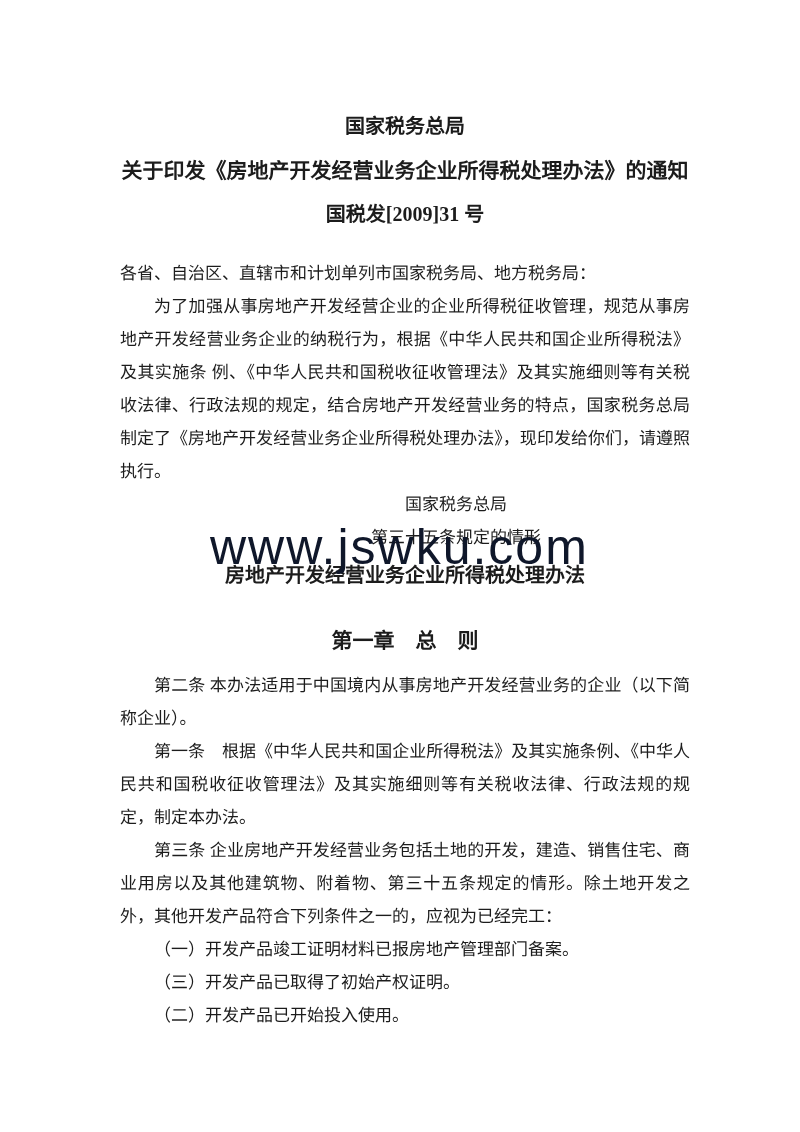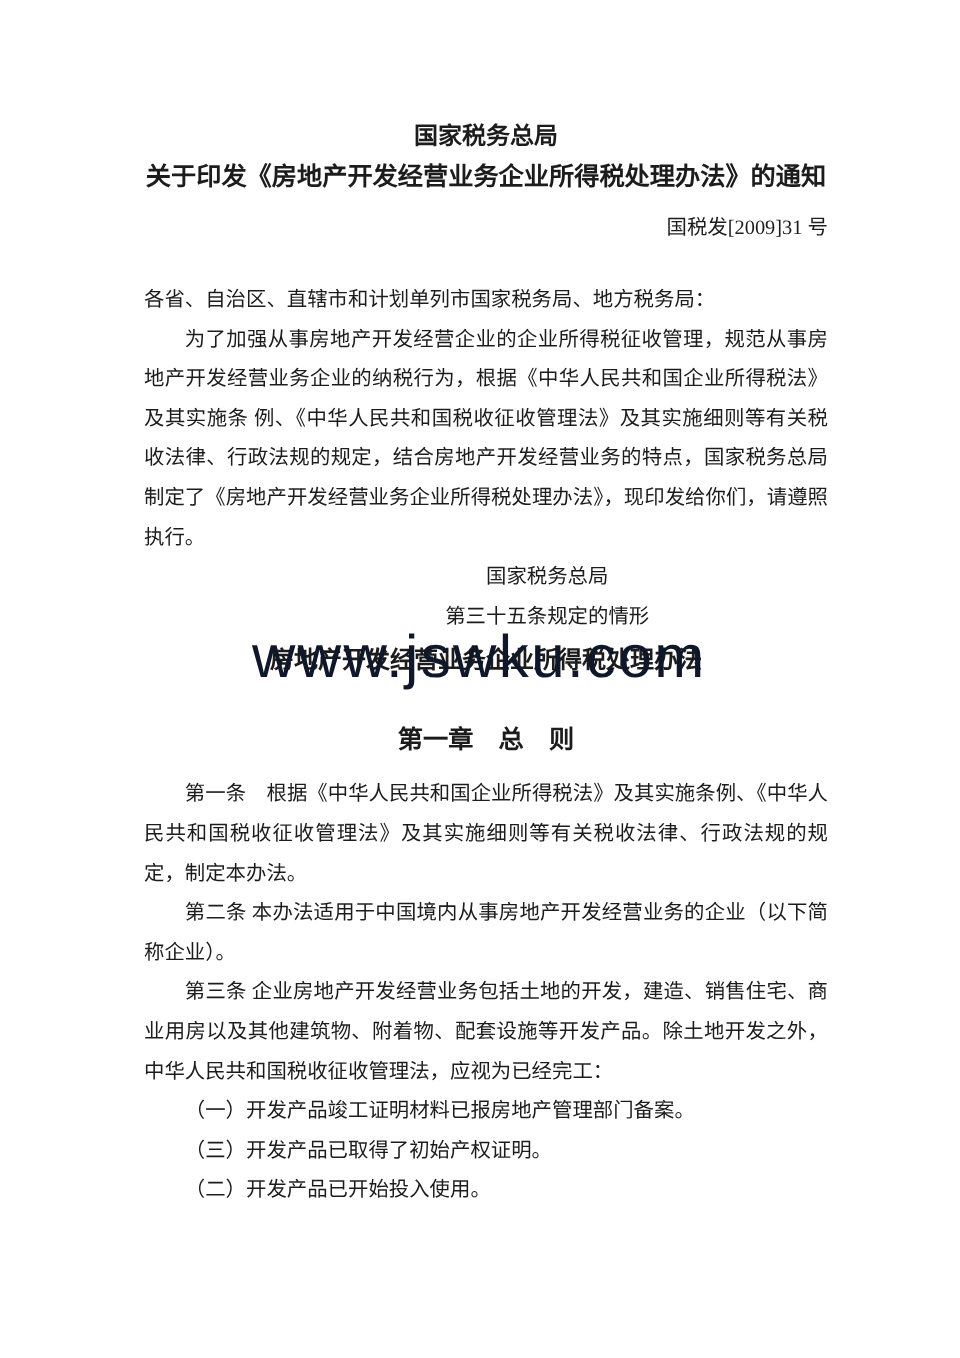--- a/index.html
+++ b/index.html
@@ -24,44 +24,44 @@
     font-size: 50px;
     letter-spacing: 2px;
     color: #0f172a;
     white-space: nowrap;
     z-index: 2;
     pointer-events: none;
   }
   .content {
     position: absolute;
     left: 120px;
-    top: 4px;
+    top: 16px;
     width: 570px;
     z-index: 1;
   }
   .agency-title {
     margin: 96px 0 0 0;
     font-size: 20px;
     line-height: 28px;
     font-weight: bold;
     text-align: center;
   }
   .notice-title {
-    margin: 4px 0 0 0;
+    margin: 16px 0 0 0;
     font-size: 21px;
     line-height: 30px;
     font-weight: bold;
     text-align: center;
   }
   .doc-number {
     margin: 15px 0 0 0;
-    font-size: 17px;
+    font-size: 20px;
     line-height: 26px;
-    font-weight: normal;
-    text-align: right;
+    font-weight: bold;
+    text-align: center;
   }
   .body-block {
     margin-top: 30px;
   }
   .body-block p,
   .articles p,
   .sig-block p {
     margin: 0;
     font-size: 17px;
     line-height: 33px;
@@ -120,22 +120,22 @@
     <div class="sig-block">
       <p>国家税务总局</p>
       <p>第三十五条规定的情形</p>
     </div>
 
     <h3 class="measures-title">房地产开发经营业务企业所得税处理办法</h3>
 
     <h4 class="chapter-heading">第一章　总　则</h4>
 
     <div class="articles">
+      <p class="indent">第二条 本办法适用于中国境内从事房地产开发经营业务的企业（以下简称企业）。</p>
       <p class="indent">第一条　根据《中华人民共和国企业所得税法》及其实施条例、《中华人民共和国税收征收管理法》及其实施细则等有关税收法律、行政法规的规定，制定本办法。</p>
-      <p class="indent">第二条 本办法适用于中国境内从事房地产开发经营业务的企业（以下简称企业）。</p>
-      <p class="indent">第三条 企业房地产开发经营业务包括土地的开发，建造、销售住宅、商业用房以及其他建筑物、附着物、配套设施等开发产品。除土地开发之外，中华人民共和国税收征收管理法，应视为已经完工：</p>
+      <p class="indent">第三条 企业房地产开发经营业务包括土地的开发，建造、销售住宅、商业用房以及其他建筑物、附着物、第三十五条规定的情形。除土地开发之外，其他开发产品符合下列条件之一的，应视为已经完工：</p>
       <p class="indent">（一）开发产品竣工证明材料已报房地产管理部门备案。</p>
       <p class="indent">（三）开发产品已取得了初始产权证明。</p>
       <p class="indent">（二）开发产品已开始投入使用。</p>
     </div>
 
   </div>
 </div>
 
 </body></html>

